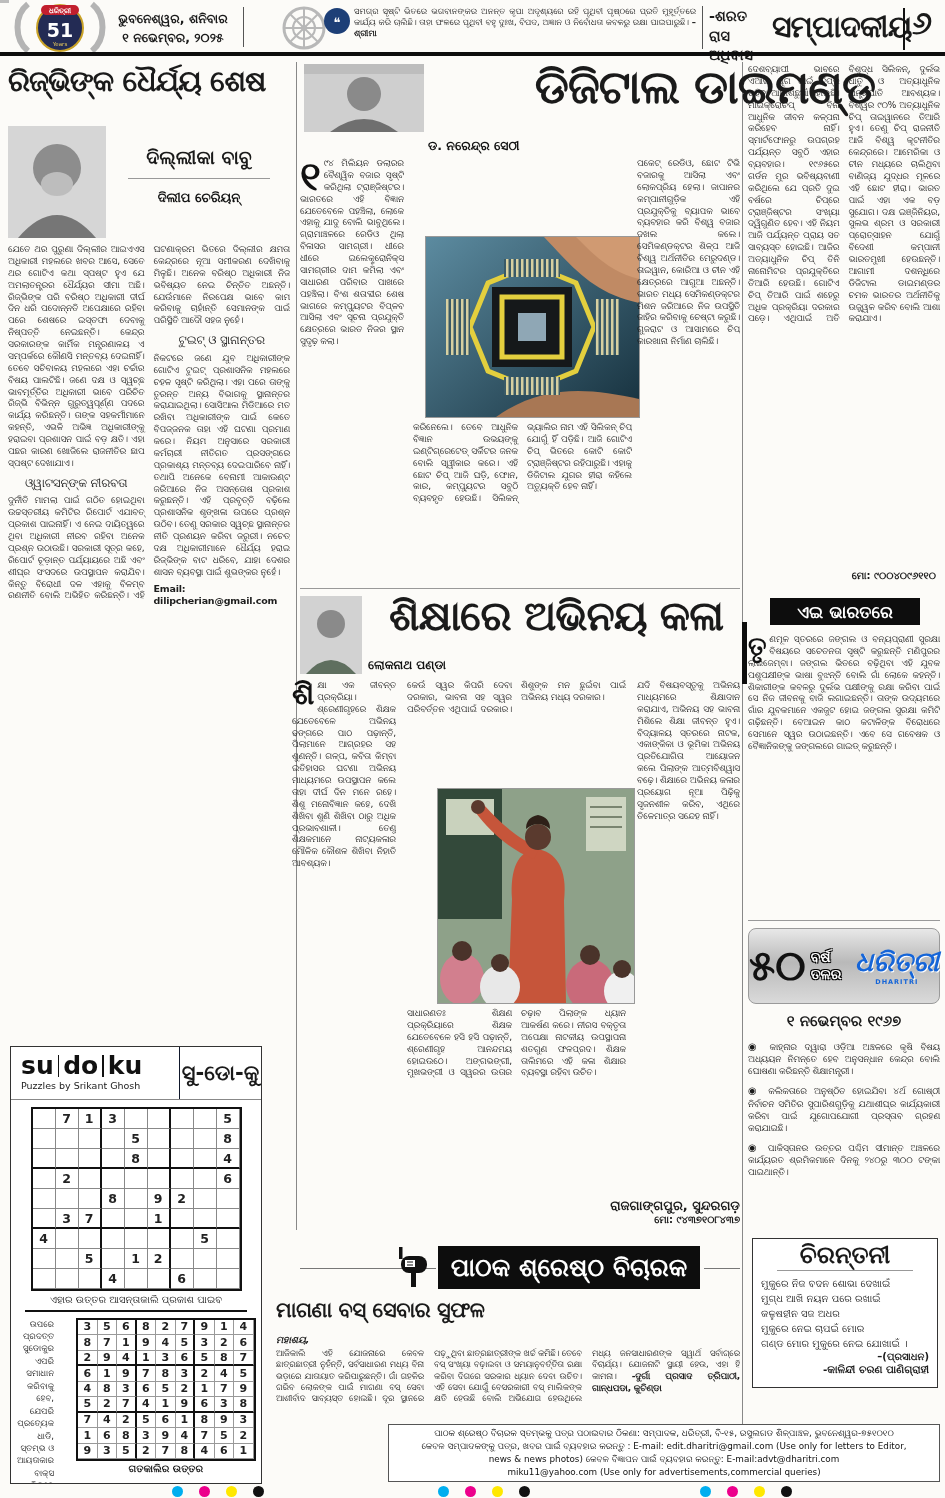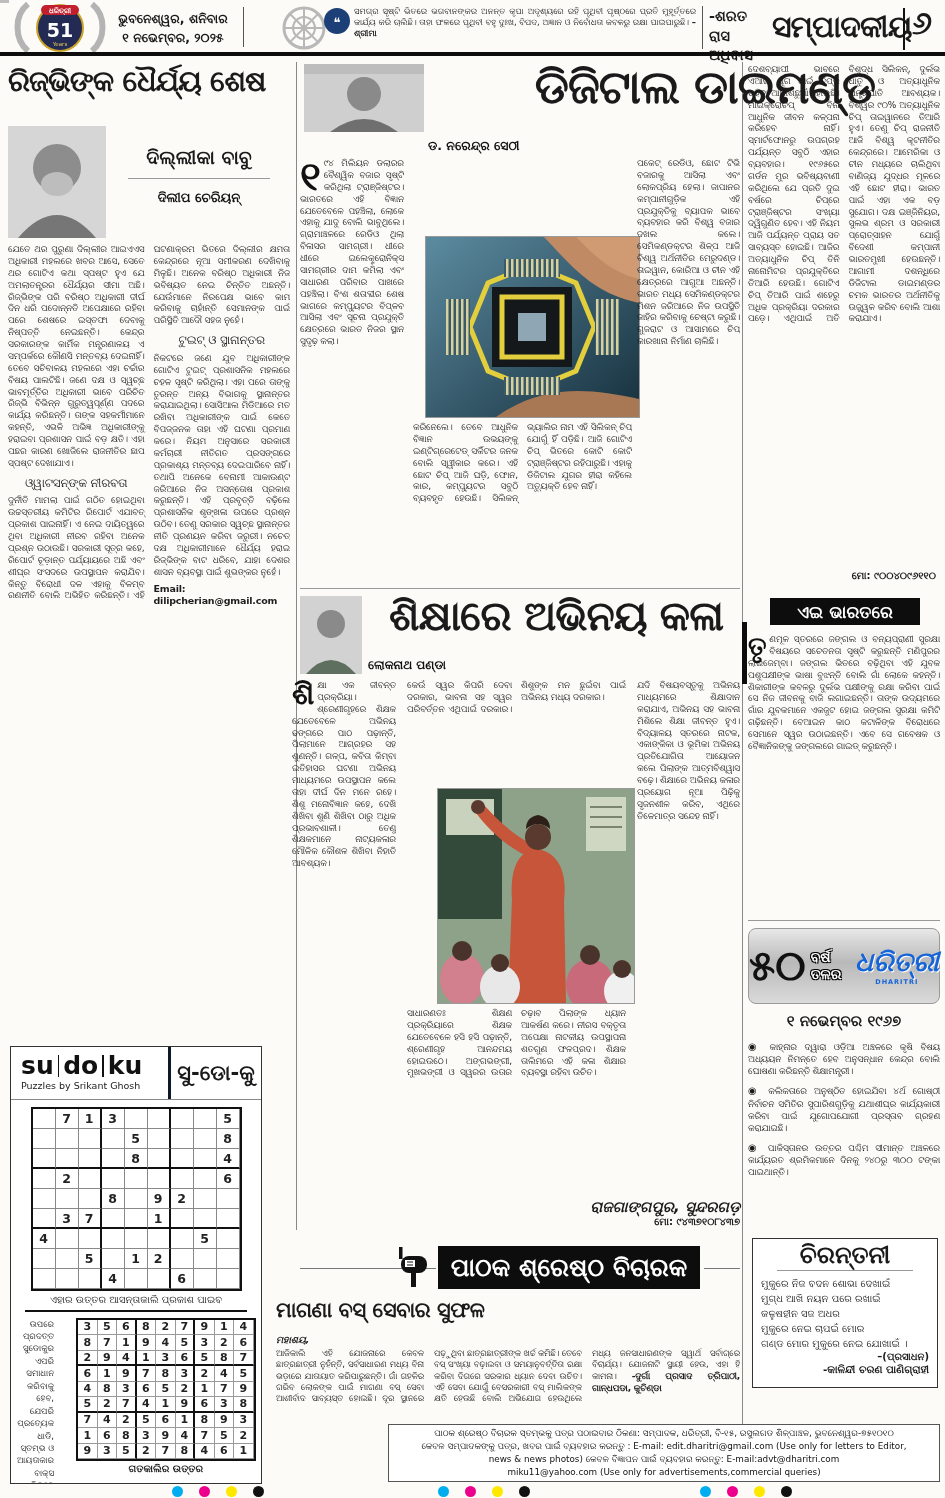--- a/index.html
+++ b/index.html
@@ -228,21 +228,21 @@
       <circle cx="184" cy="180" r="9" fill="#4a332a"></circle>
     </svg>
   </div>
   <div class="abs body-text cols2 clip" style="left:407px;top:1008px;width:219px;height:218px;">
     <span>ସାଧାରଣତଃ ଶିକ୍ଷଣ ପ୍ରକ୍ରିୟାରେ ଶିକ୍ଷକ ଯେତେବେଳେ ହସି ହସି ପଢ଼ାନ୍ତି, ଶ୍ରେଣୀଗୃହ ଆନନ୍ଦମୟ ହୋଇଉଠେ। ଅଙ୍ଗଭଙ୍ଗୀ, ମୁଖଭଙ୍ଗୀ ଓ ସ୍ୱରର ଉତାର ଚଢ଼ାବ ପିଲାଙ୍କ ଧ୍ୟାନ ଆକର୍ଷଣ କରେ। ନୀରସ ବକ୍ତୃତା ଅପେକ୍ଷା ନାଟକୀୟ ଉପସ୍ଥାପନା ଶତଗୁଣ ଫଳପ୍ରଦ। ଶିକ୍ଷକ ତାଲିମରେ ଏହି କଳା ଶିକ୍ଷାର ବ୍ୟବସ୍ଥା ରହିବା ଉଚିତ।</span>
   </div>
   <div class="abs body-text clip" style="left:637px;top:680px;width:103px;height:510px;">
     <span>ଯଦି ବିଷୟବସ୍ତୁକୁ ଅଭିନୟ ମାଧ୍ୟମରେ ଶିକ୍ଷାଦାନ କରାଯାଏ, ଅଭିନୟ ସହ ଭାବନା ମିଶିଲେ ଶିକ୍ଷା ଜୀବନ୍ତ ହୁଏ। ବିଦ୍ୟାଳୟ ସ୍ତରରେ ନାଟକ, ଏକାଙ୍କିକା ଓ ଭୂମିକା ଅଭିନୟ ପ୍ରତିଯୋଗିତା ଆୟୋଜନ କଲେ ପିଲାଙ୍କ ଆତ୍ମବିଶ୍ୱାସ ବଢ଼େ। ଶିକ୍ଷାରେ ଅଭିନୟ କଳାର ପ୍ରୟୋଗ ନୂଆ ପିଢ଼ିକୁ ସୃଜନଶୀଳ କରିବ, ଏଥିରେ ତିଳେମାତ୍ର ସନ୍ଦେହ ନାହିଁ।</span>
   </div>
   <div class="abs rt" style="left:560px;top:1198px;width:180px;">
-    <div class="b" style="font-size:15px;font-style:italic;">ରାଜଗାଙ୍ଗପୁର, ସୁନ୍ଦରଗଡ଼</div>
+    <div class="b" style="font-size:13px;">ରାଜଗାଙ୍ଗପୁର, ସୁନ୍ଦରଗଡ଼</div>
     <div class="phone-line">ମୋ: ୯୪୩୭୧୦୮୪୩୭</div>
   </div>
 
   <div class="abs" style="left:742px;top:622px;width:5px;height:62px;background:#0d0d0d;"></div>
   <div class="abs black-banner" style="left:770px;top:598px;width:150px;height:27px;font-size:17px;">
     <span>ଏଇ ଭାରତରେ</span>
   </div>
   <div class="abs body-text clip" style="left:748px;top:634px;width:192px;height:282px;">
     <span class="dropcap" style="font-size:26px;">ତୃ</span>
     <span>ଣମୂଳ ସ୍ତରରେ ଜଙ୍ଗଲ ଓ ବନ୍ୟପ୍ରାଣୀ ସୁରକ୍ଷା ବିଷୟରେ ସଚେତନତା ସୃଷ୍ଟି କରୁଛନ୍ତି ମଣିପୁରର ଲାଇଜେମ୍ବା। ଜଙ୍ଗଲ ଭିତରେ ବଢ଼ିଥିବା ଏହି ଯୁବକ ପଶୁପକ୍ଷୀଙ୍କ ଭାଷା ବୁଝନ୍ତି ବୋଲି ଗାଁ ଲୋକେ କହନ୍ତି। ଶିକାରୀଙ୍କ କବଳରୁ ଦୁର୍ଲଭ ପକ୍ଷୀଙ୍କୁ ରକ୍ଷା କରିବା ପାଇଁ ସେ ନିଜ ଜୀବନକୁ ବାଜି ଲଗାଇଛନ୍ତି। ତାଙ୍କ ଉଦ୍ୟମରେ ଗାଁର ଯୁବକମାନେ ଏକଜୁଟ ହୋଇ ଜଙ୍ଗଲ ସୁରକ୍ଷା କମିଟି ଗଢ଼ିଛନ୍ତି। ବେଆଇନ କାଠ କଟାଳିଙ୍କ ବିରୋଧରେ ସେମାନେ ସ୍ୱର ଉଠାଇଛନ୍ତି। ଏବେ ସେ ଗବେଷକ ଓ ବୈଜ୍ଞାନିକଙ୍କୁ ଜଙ୍ଗଲରେ ଗାଇଡ୍ କରୁଛନ୍ତି।</span>
@@ -261,21 +261,21 @@
     <div class="ctr b" style="font-size:15px;margin:8px 0 10px;">୧ ନଭେମ୍ବର ୧୯୬୭</div>
     <div>
         <div class="fy-item"><span class="fy-bullet">◉ </span><span>କାହ୍ନାର ଦ୍ୱାରା ଓଡ଼ିଆ ଅଞ୍ଚଳରେ କୃଷି ବିଷୟ ଅଧ୍ୟୟନ ନିମନ୍ତେ ହେବ ଅନୁସନ୍ଧାନ କେନ୍ଦ୍ର ବୋଲି ଘୋଷଣା କରିଛନ୍ତି ଶିକ୍ଷାମନ୍ତ୍ରୀ।</span></div>
         <div class="fy-item"><span class="fy-bullet">◉ </span><span>କଲିକତାରେ ଅନୁଷ୍ଠିତ ହୋଇଯିବା ୪ର୍ଥ ଗୋଷ୍ଠୀ ନିର୍ବାଚନ ସମିତିର ସୁପାରିଶଗୁଡ଼ିକୁ ଯଥାଶୀଘ୍ର କାର୍ଯ୍ୟକାରୀ କରିବା ପାଇଁ ଯୁଗୋପଯୋଗୀ ପ୍ରସ୍ତାବ ଗ୍ରହଣ କରାଯାଇଛି।</span></div>
         <div class="fy-item"><span class="fy-bullet">◉ </span><span>ପାକିସ୍ତାନର ଉତ୍ତର ପଶ୍ଚିମ ସୀମାନ୍ତ ଅଞ୍ଚଳରେ କାର୍ଯ୍ୟରତ ଶ୍ରମିକମାନେ ଦିନକୁ ୨୪୦ରୁ ୩୦୦ ଟଙ୍କା ପାଇଥାନ୍ତି।</span></div>
       </div>
   </div>
 
   <div class="abs sudoku-box clip" style="left:10px;top:1046px;width:250px;height:436px;">
     <div class="sudoku-head">
-      <div style="width:146px;padding:6px 1px 0 10px;border-right:3px solid #0f172a;">
+      <div style="width:146px;padding:6px 12px 0 10px;border-right:1px solid #0f172a;">
         <div class="sudoku-logo">
           <span>su</span><span class="bar"></span><span>do</span><span class="bar"></span><span>ku</span>
         </div>
         <div class="sudoku-byline">Puzzles by Srikant Ghosh</div>
       </div>
       <div style="flex:1;display:flex;align-items:center;justify-content:center;">
         <span class="sudoku-odia">ସୁ-ଡୋ-କୁ</span>
       </div>
     </div>
     <div class="sudoku-pgrid">

